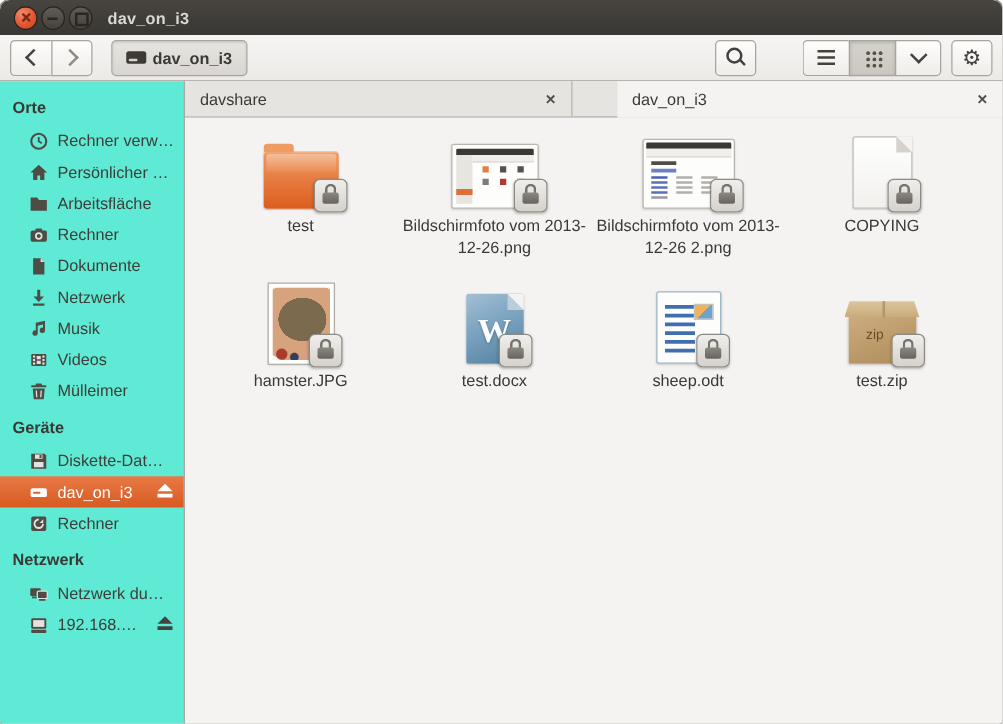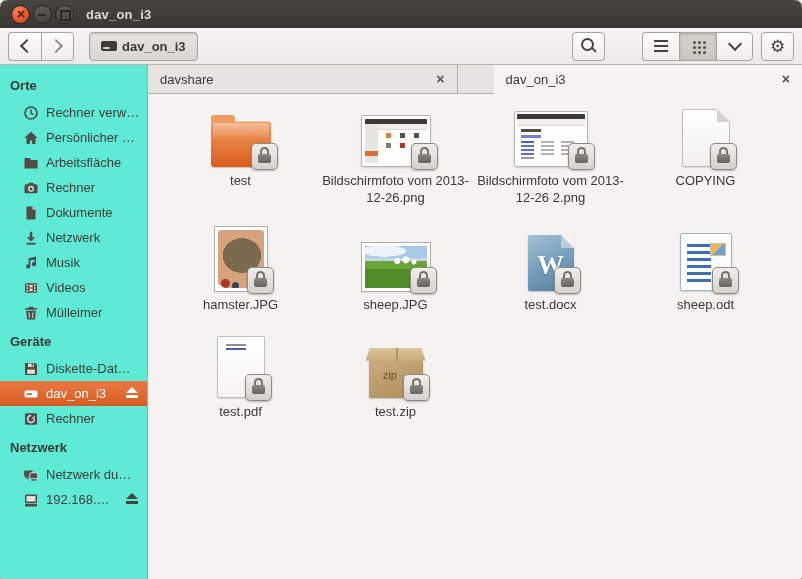--- a/index.html
+++ b/index.html
@@ -399,29 +399,20 @@
         <div class="file">
           <div class="icon-box">
               <div class="icon-wrap">
             <div class="photo photo-hamster"></div>
             <div class="emblem"></div>
           </div>
             </div>
           <div class="file-label">hamster.JPG</div>
         </div>
 
-        <div class="file">
-          <div class="icon-box">
-              <div class="icon-wrap">
-            <div class="photo photo-sheep"></div>
-            <div class="emblem"></div>
-          </div>
-            </div>
-          <div class="file-label">sheep.JPG</div>
-        </div>
 
         <div class="file">
           <div class="icon-box">
               <div class="icon-wrap">
             <div class="icon-docx">
               <span class="docx-letter">W</span>
             </div>
             <div class="emblem"></div>
           </div>
             </div>
@@ -433,29 +424,20 @@
               <div class="icon-wrap">
             <div class="icon-odt">
               <span class="odt-fold"></span>
             </div>
             <div class="emblem"></div>
           </div>
             </div>
           <div class="file-label">sheep.odt</div>
         </div>
 
-        <div class="file">
-          <div class="icon-box">
-              <div class="icon-wrap">
-            <div class="icon-pdf"></div>
-            <div class="emblem"></div>
-          </div>
-            </div>
-          <div class="file-label">test.pdf</div>
-        </div>
 
         <div class="file">
           <div class="icon-box">
               <div class="icon-wrap">
             <div class="icon-zip">
               <span class="zip-label">zip</span>
             </div>
             <div class="emblem"></div>
           </div>
             </div>

